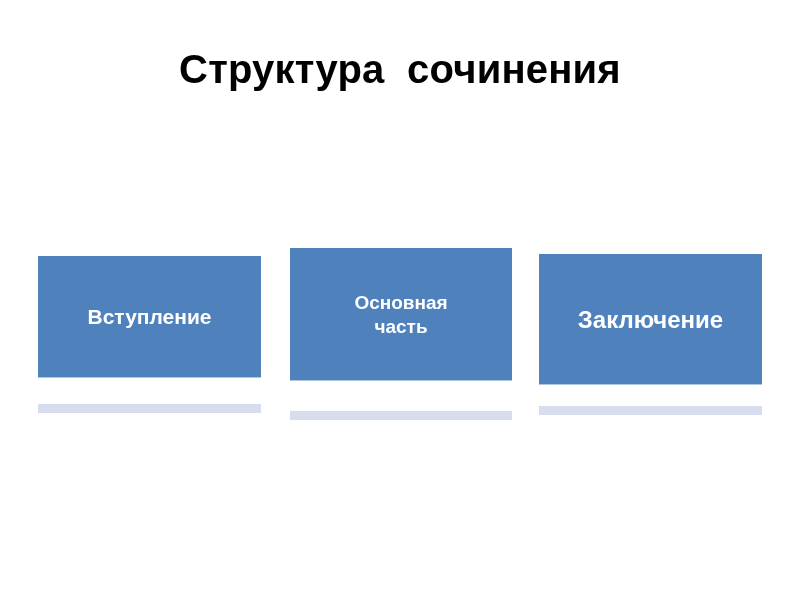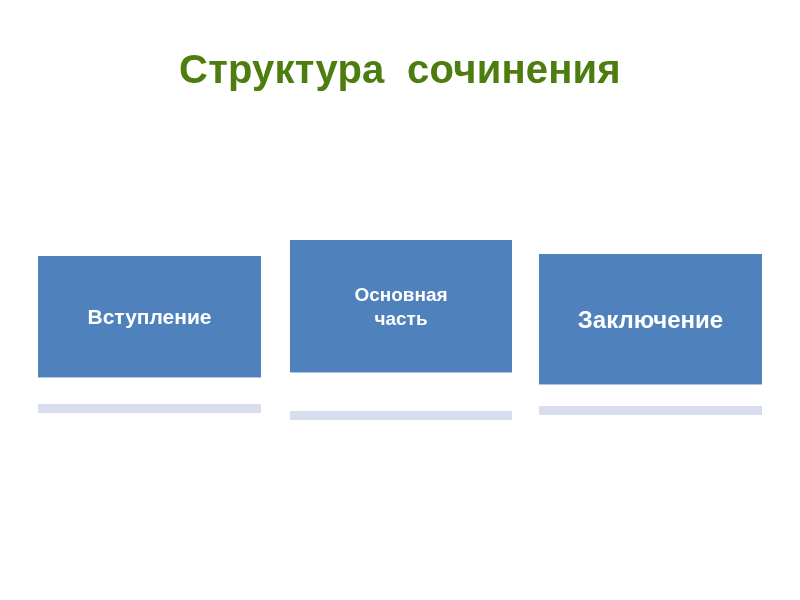--- a/index.html
+++ b/index.html
@@ -23,21 +23,21 @@
 
   
   #slide-title {
     position: absolute;
     left: 0;
     top: 47px;
     width: 800px;
     text-align: center;
     font-size: 40px;
     font-weight: bold;
-    color: #4d7c0f;
+    color: #000000;
     letter-spacing: 0.2px;
     white-space: pre;
     line-height: 1.1;
   }
 
   
   #diagram {
     position: absolute;
     left: 0;
     top: 0;
@@ -83,21 +83,21 @@
   #shadow-1 {
     left: 38px;
     top: 404px;
     width: 223px;
     height: 9px;
   }
 
   
   #node-2 {
     left: 290px;
-    top: 240px;
+    top: 248px;
     width: 222px;
     height: 133px;
     font-size: 19px;
   }
   #shadow-2 {
     left: 290px;
     top: 411px;
     width: 222px;
     height: 9px;
   }

